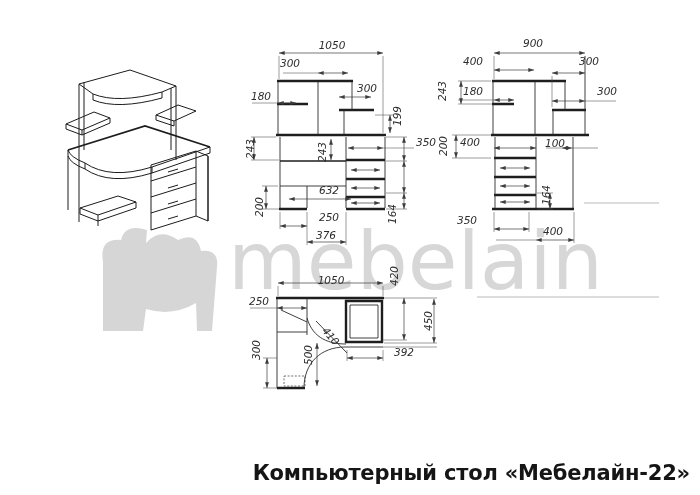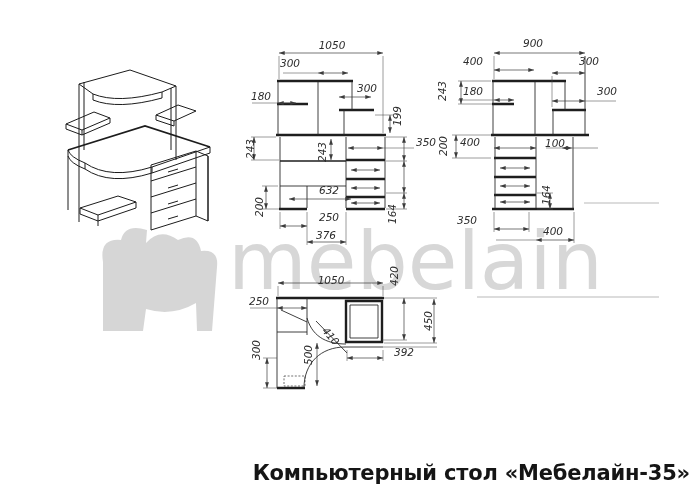--- a/index.html
+++ b/index.html
@@ -175,13 +175,13 @@
         <text x="259" y="301" class="dim-text">250</text>
         <text x="428" y="321" transform="rotate(-90 428 321)" class="dim-text">450</text>
         <text x="256" y="350" transform="rotate(-90 256 350)" class="dim-text">300</text>
         <text x="331" y="336" transform="rotate(50 331 336)" class="dim-text">410</text>
         <text x="308" y="355" transform="rotate(-90 308 355)" class="dim-text">500</text>
         <text x="404" y="352" class="dim-text">392</text>
       </g>
 </svg>
 </div>
 
-<div class="title">Компьютерный стол «Мебелайн-35»</div>
+<div class="title">Компьютерный стол «Мебелайн-22»</div>
 
 </body></html>

